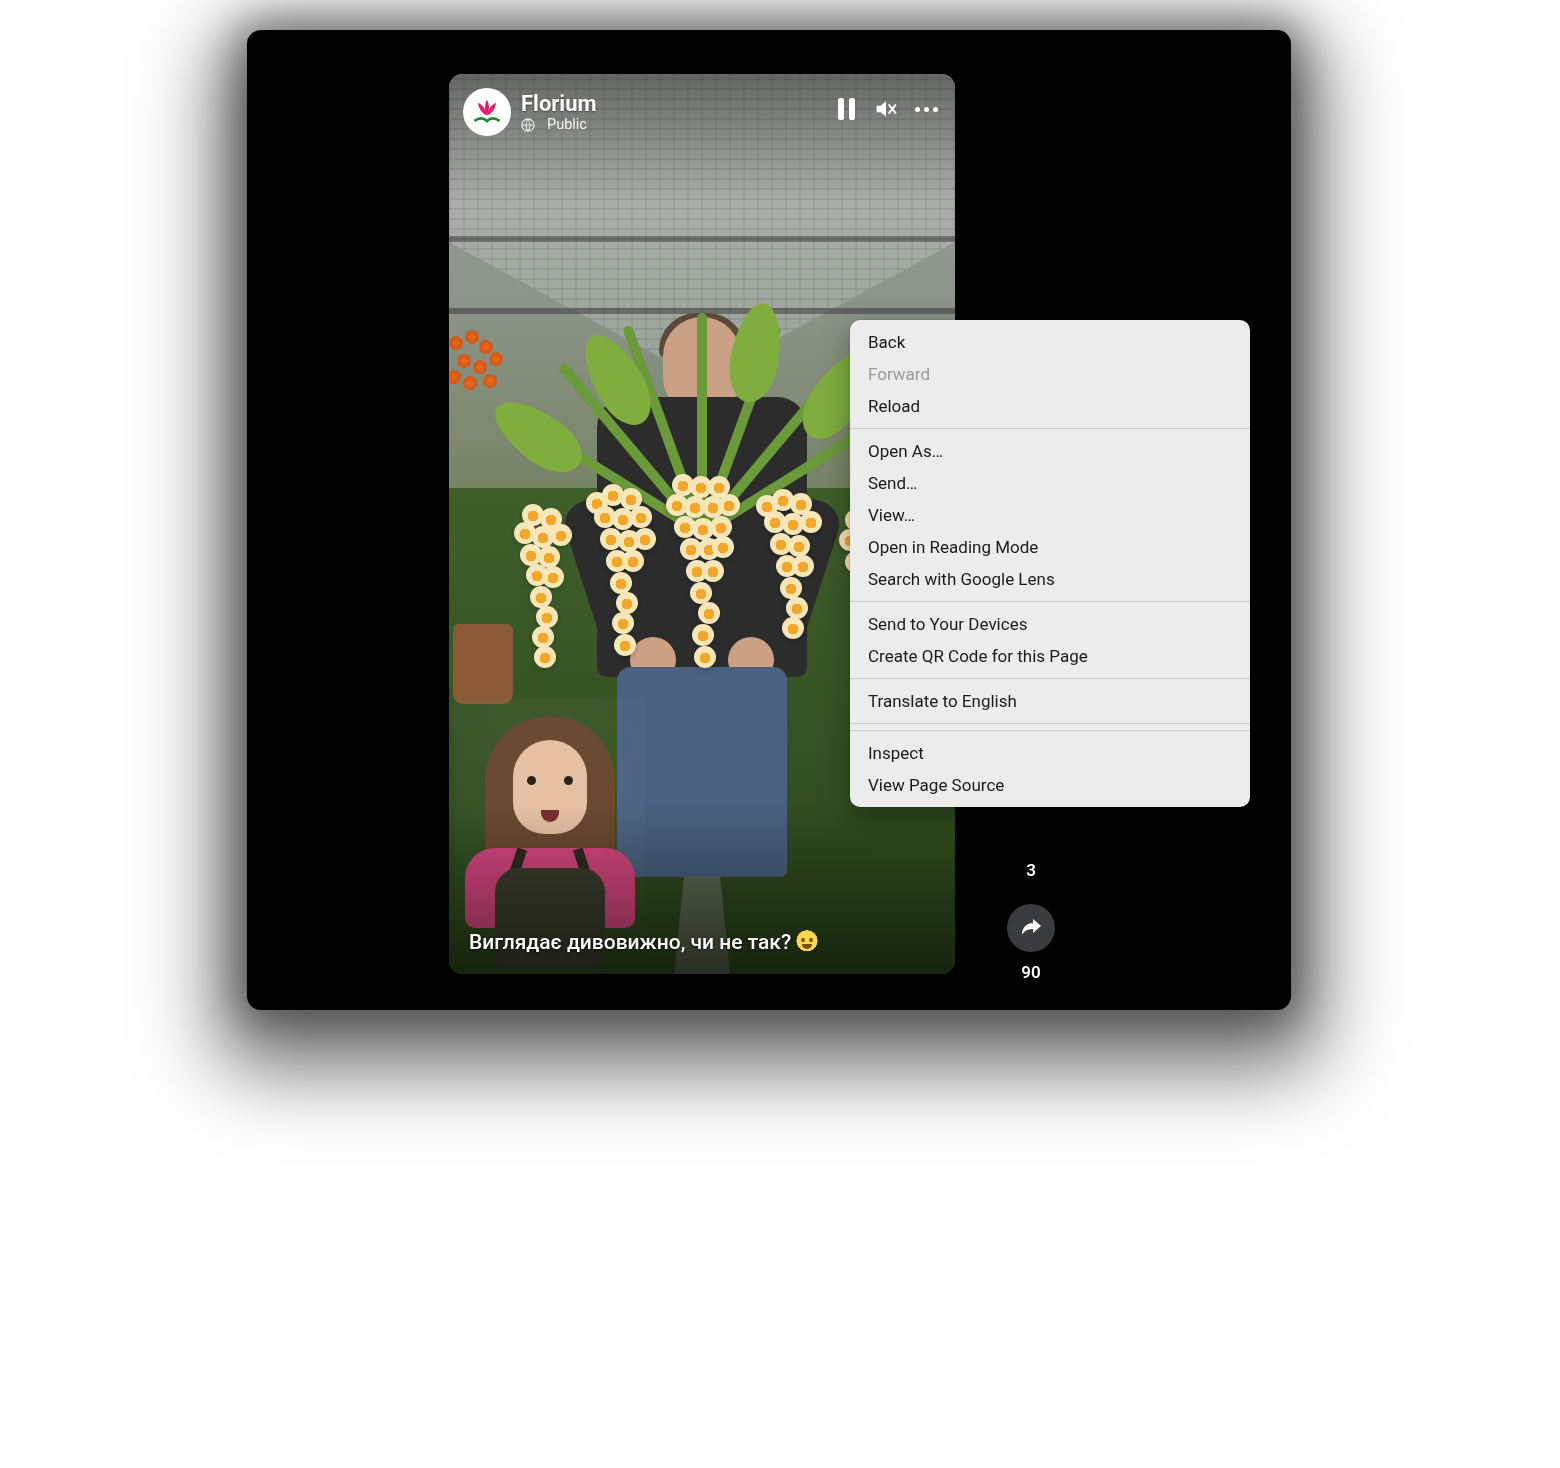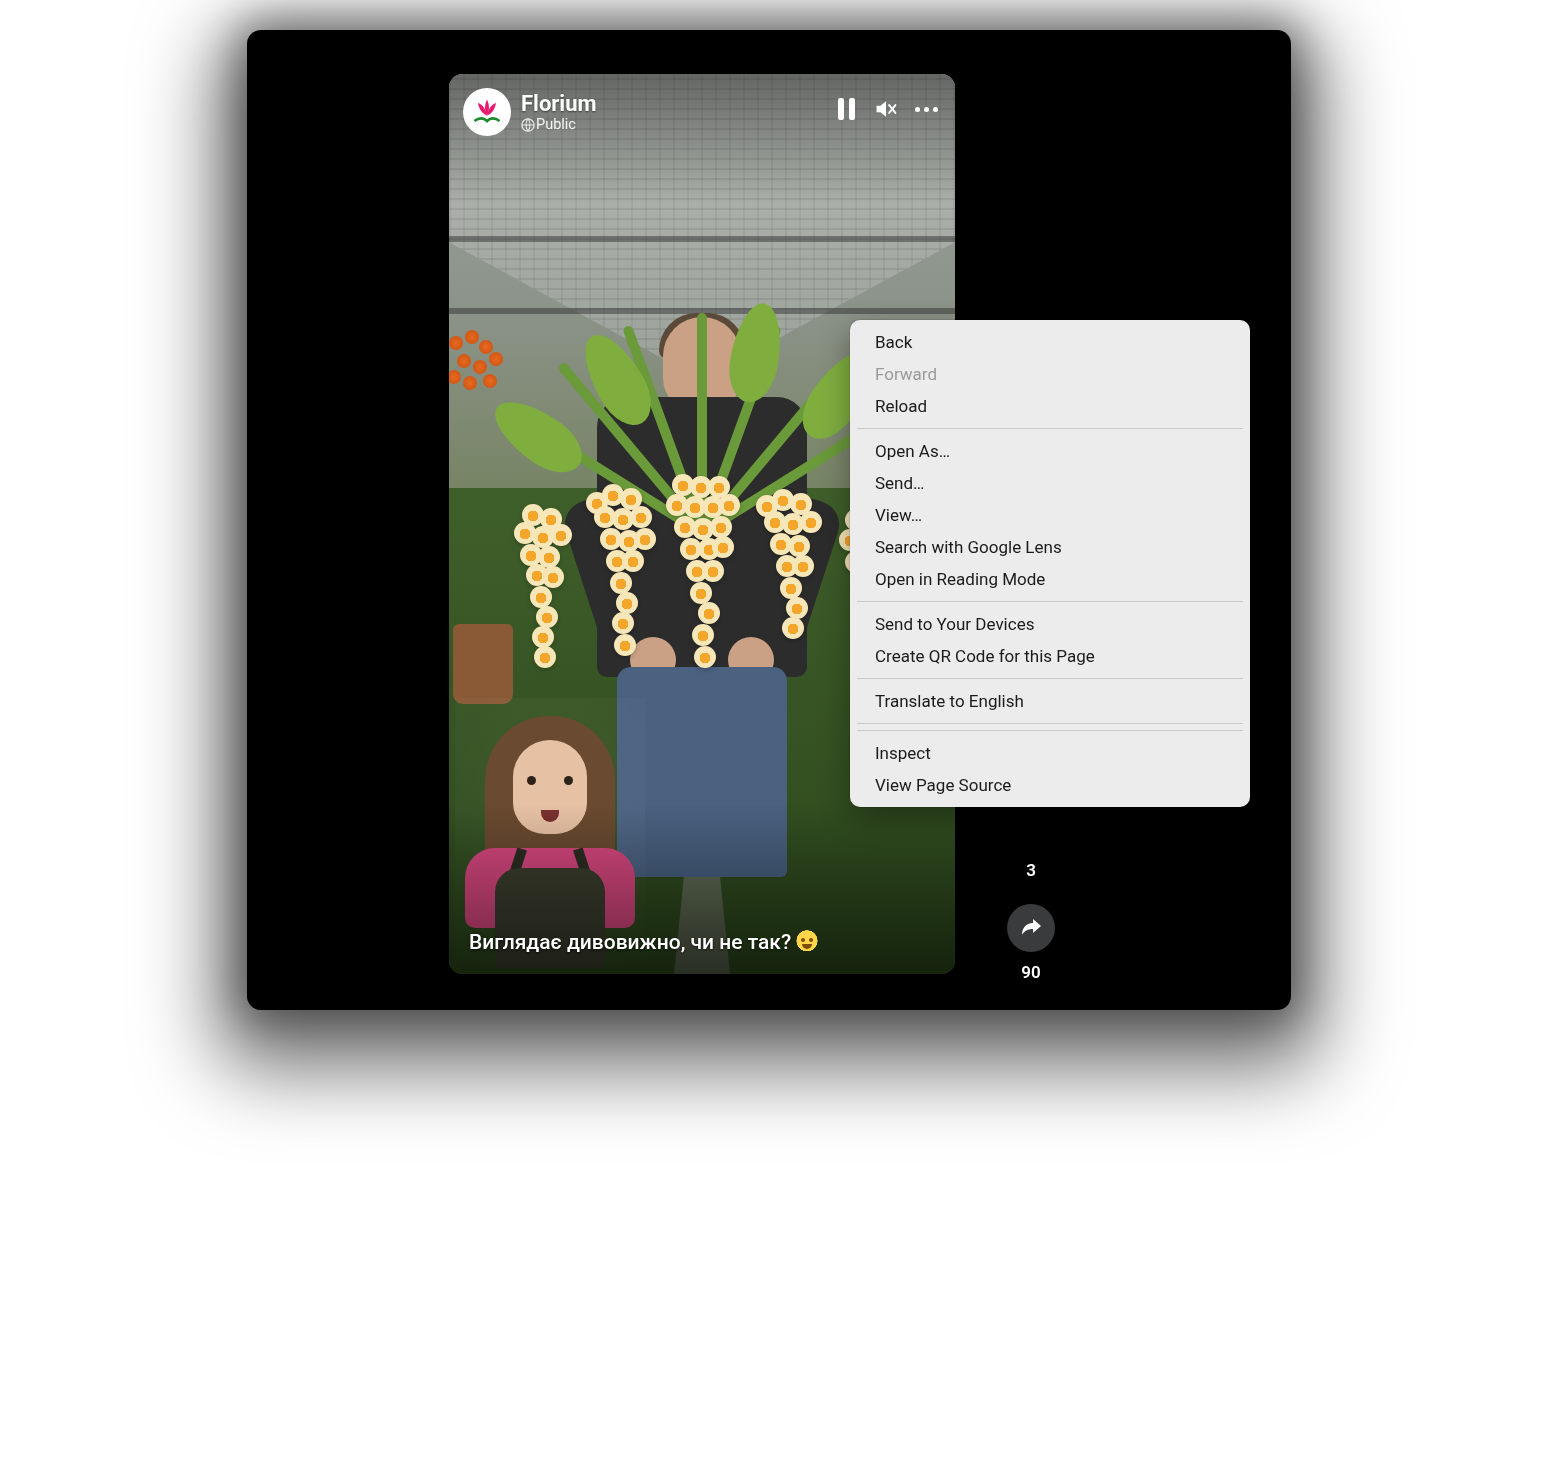--- a/index.html
+++ b/index.html
@@ -249,21 +249,21 @@
     color: #fff;
   }
   .avatar {
     width: 48px; height: 48px; border-radius: 50%;
     background: #fff;
     display: flex; align-items: center; justify-content: center;
     overflow: hidden;
   }
   .avatar svg { width: 36px; height: 36px; }
   .page-name { font-weight: 700; font-size: 22px; text-shadow: 0 1px 2px rgba(0,0,0,.5); }
-  .privacy-row { display:flex; align-items:center; gap:1px; font-size: 14.5px; opacity:.92; }
+  .privacy-row { display:flex; align-items:center; gap:12px; font-size: 14.5px; opacity:.92; }
   .globe { width:14px; height:14px; fill:#fff; opacity:.9; }
 
   
   .top-controls {
     position: absolute;
     top: 24px; right: 18px;
     display: flex; align-items: center; gap: 18px;
     color: #fff;
   }
   .ctrl-icon { width: 22px; height: 22px; display:flex; align-items:center; justify-content:center; }
@@ -314,21 +314,21 @@
 
   
   .context-menu {
     position: absolute;
     left: 635px;
     top: 320px;
     width: 400px;
     background: #ececec;
     border-radius: 10px;
     box-shadow: 0 10px 30px rgba(0,0,0,.35), 0 0 0 1px rgba(0,0,0,.08);
-    padding: 6px 7px;
+    padding: 6px 0;
     font-size: 17px;
     color: #1b1b1b;
     backdrop-filter: blur(6px);
   }
   .menu-item {
     padding: 6px 18px;
     display:flex; align-items:center; justify-content:space-between;
     cursor: default;
   }
   .menu-item.disabled { color: #9a9a9a; }
@@ -573,24 +573,24 @@
     <div class="menu-item">
         <span>Open As…</span>
       </div>
     <div class="menu-item">
         <span>Send…</span>
       </div>
     <div class="menu-item">
         <span>View…</span>
       </div>
     <div class="menu-item">
+        <span>Open in Reading Mode</span>
+      </div>
+    <div class="menu-item">
         <span>Search with Google Lens</span>
-      </div>
-    <div class="menu-item">
-        <span>Open in Reading Mode</span>
       </div>
     <div class="menu-sep"></div>
     <div class="menu-item">
         <span>Send to Your Devices</span>
       </div>
     <div class="menu-item">
         <span>Create QR Code for this Page</span>
       </div>
     <div class="menu-sep"></div>
     <div class="menu-item">

